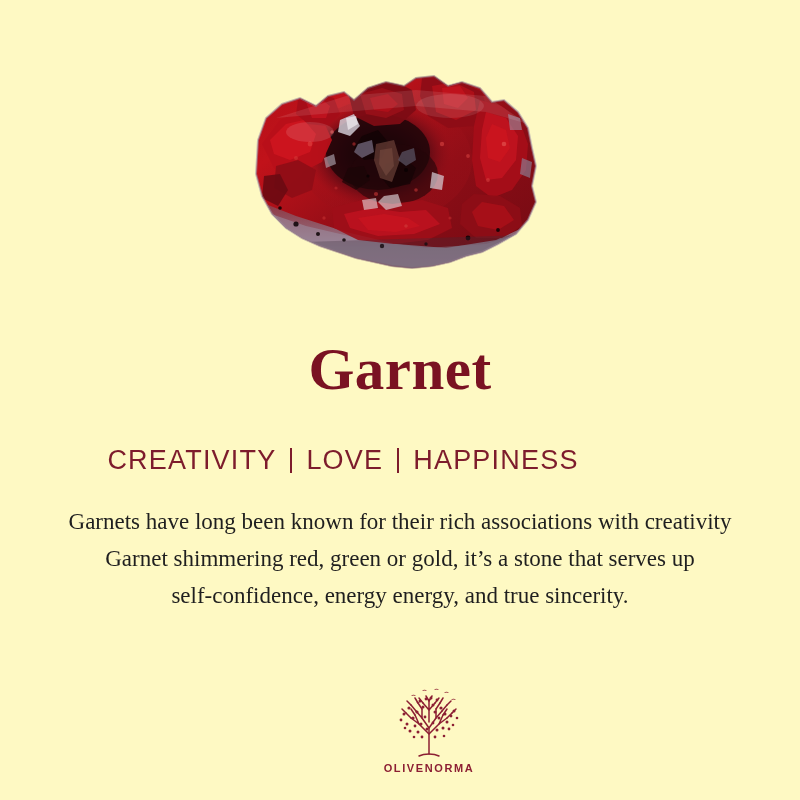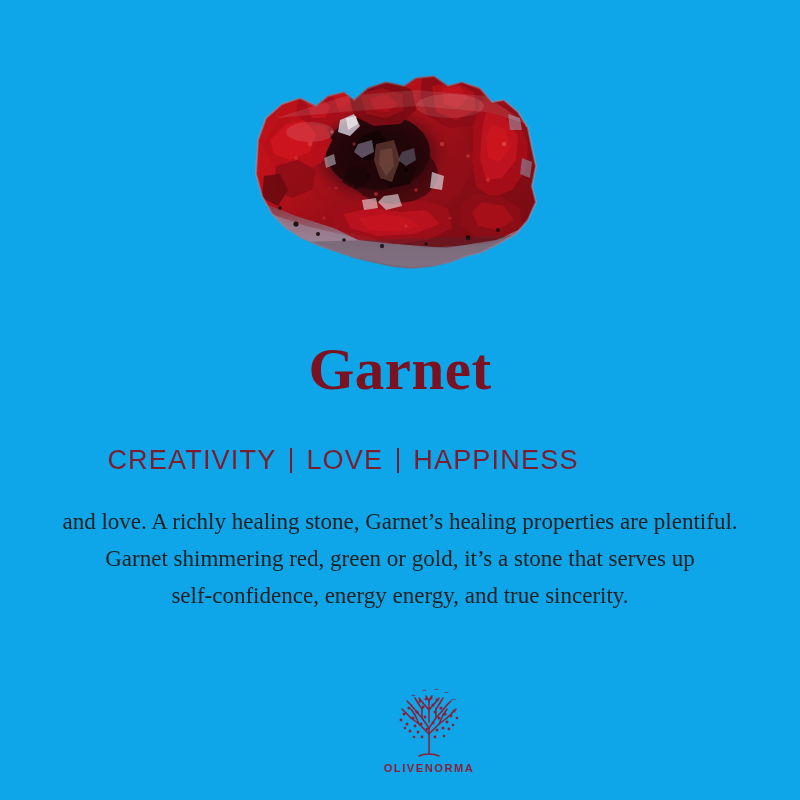--- a/index.html
+++ b/index.html
@@ -13,21 +13,21 @@
     height: 800px;
     overflow: hidden;
     font-family: "Liberation Serif", serif;
     -webkit-font-smoothing: antialiased;
   }
 
   .page {
     position: relative;
     width: 800px;
     height: 800px;
-    background: #0ea5e9;
+    background: #fef9c3;
     text-decoration: underline;
   }
 
   
   .stone-wrap {
     position: absolute;
     left: 0;
     top: 0;
     width: 800px;
     height: 310px;
@@ -268,21 +268,21 @@
     </svg>
   </div>
 
   <h1 class="title">Garnet</h1>
 
   <div class="keywords">
     <span class="kw">CREATIVITY</span><span class="sep"></span><span class="kw">LOVE</span><span class="sep"></span><span class="kw">HAPPINESS</span>
   </div>
 
   <p class="description">
-    <span class="ln">and love. A richly healing stone, Garnet’s healing properties are plentiful.</span>
+    <span class="ln">Garnets have long been known for their rich associations with creativity</span>
     <span class="ln">Garnet shimmering red, green or gold, it’s a stone that serves up</span>
     <span class="ln">self-confidence, energy energy, and true sincerity.</span>
   </p>
 
   <div class="logo">
     <svg class="logo-mark" viewBox="0 0 80 76" aria-hidden="true">
       <g stroke="#8c1f33" stroke-width="1.5" fill="none" stroke-linecap="round">
 
         <path d="M40,70 L40,44"></path>
         <path d="M40,70 C35,70 32,71 30,72 M40,70 C45,70 48,71 50,72"></path>

